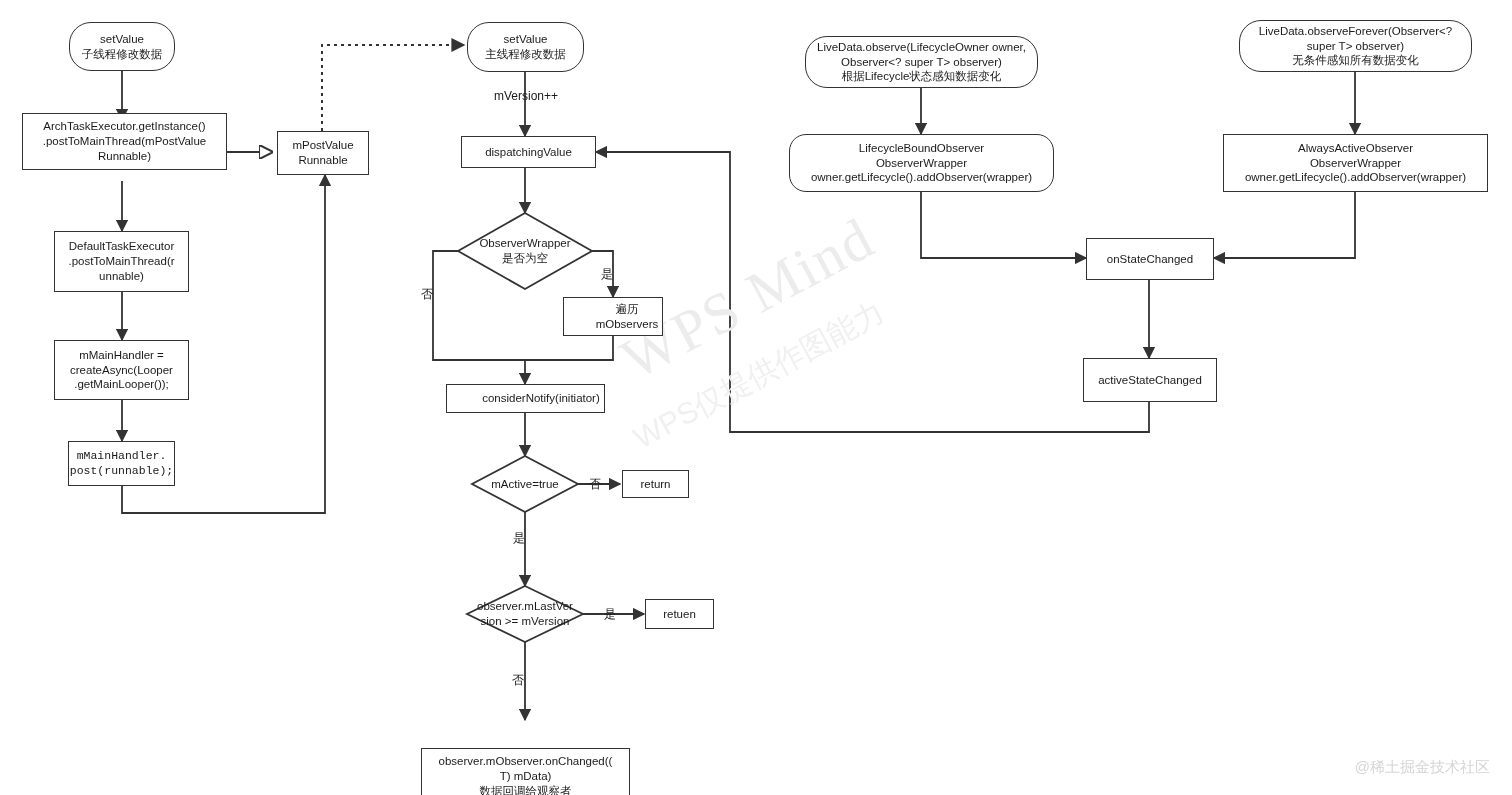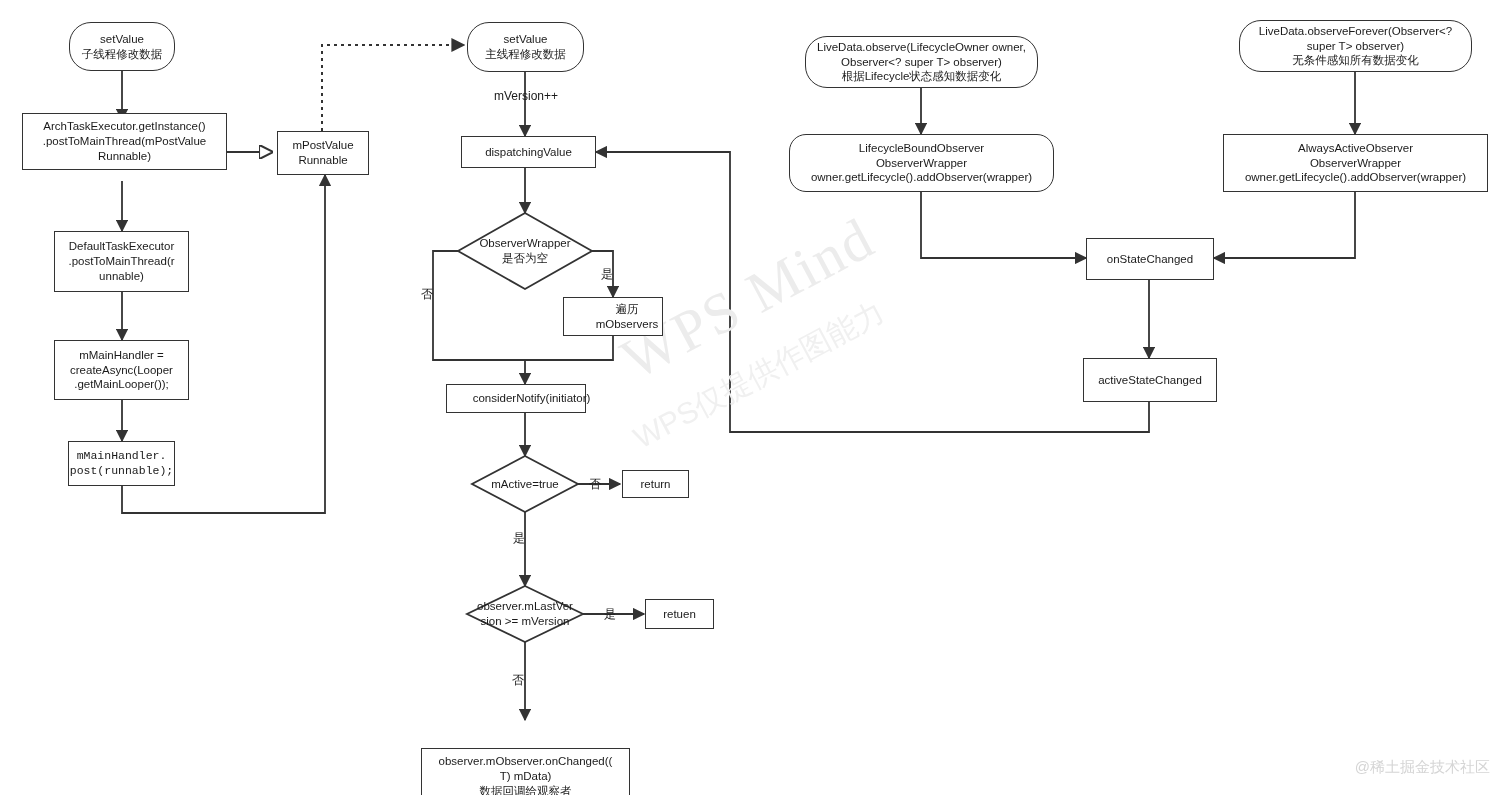--- a/index.html
+++ b/index.html
@@ -200,21 +200,21 @@
 主线程修改数据</div>
 
   <div class="node rect" style="left:461px; top:136px; width:135px; height:32px;">dispatchingValue</div>
 
   <div class="node diamond-label" style="left:455px; top:234px; width:140px; height:34px;">ObserverWrapper
 是否为空</div>
 
   <div class="node rect" style="left:563px; top:297px; width:100px; height:39px;padding-left:28px;">遍历
 mObservers</div>
 
-  <div class="node rect" style="left:446px; top:384px; width:140px; height:29px;padding-left:31px;">considerNotify(initiator)</div>
+  <div class="node rect" style="left:446px; top:384px; width:159px; height:29px;padding-left:31px;">considerNotify(initiator)</div>
 
   <div class="node diamond-label" style="left:472px; top:474px; width:106px; height:20px;">mActive=true</div>
 
   <div class="node rect" style="left:622px; top:470px; width:67px; height:28px;">return</div>
 
   <div class="node diamond-label" style="left:464px; top:597px; width:122px; height:34px;">observer.mLastVer
 sion &gt;= mVersion</div>
 
   <div class="node rect" style="left:645px; top:599px; width:69px; height:30px;">retuen</div>
 

